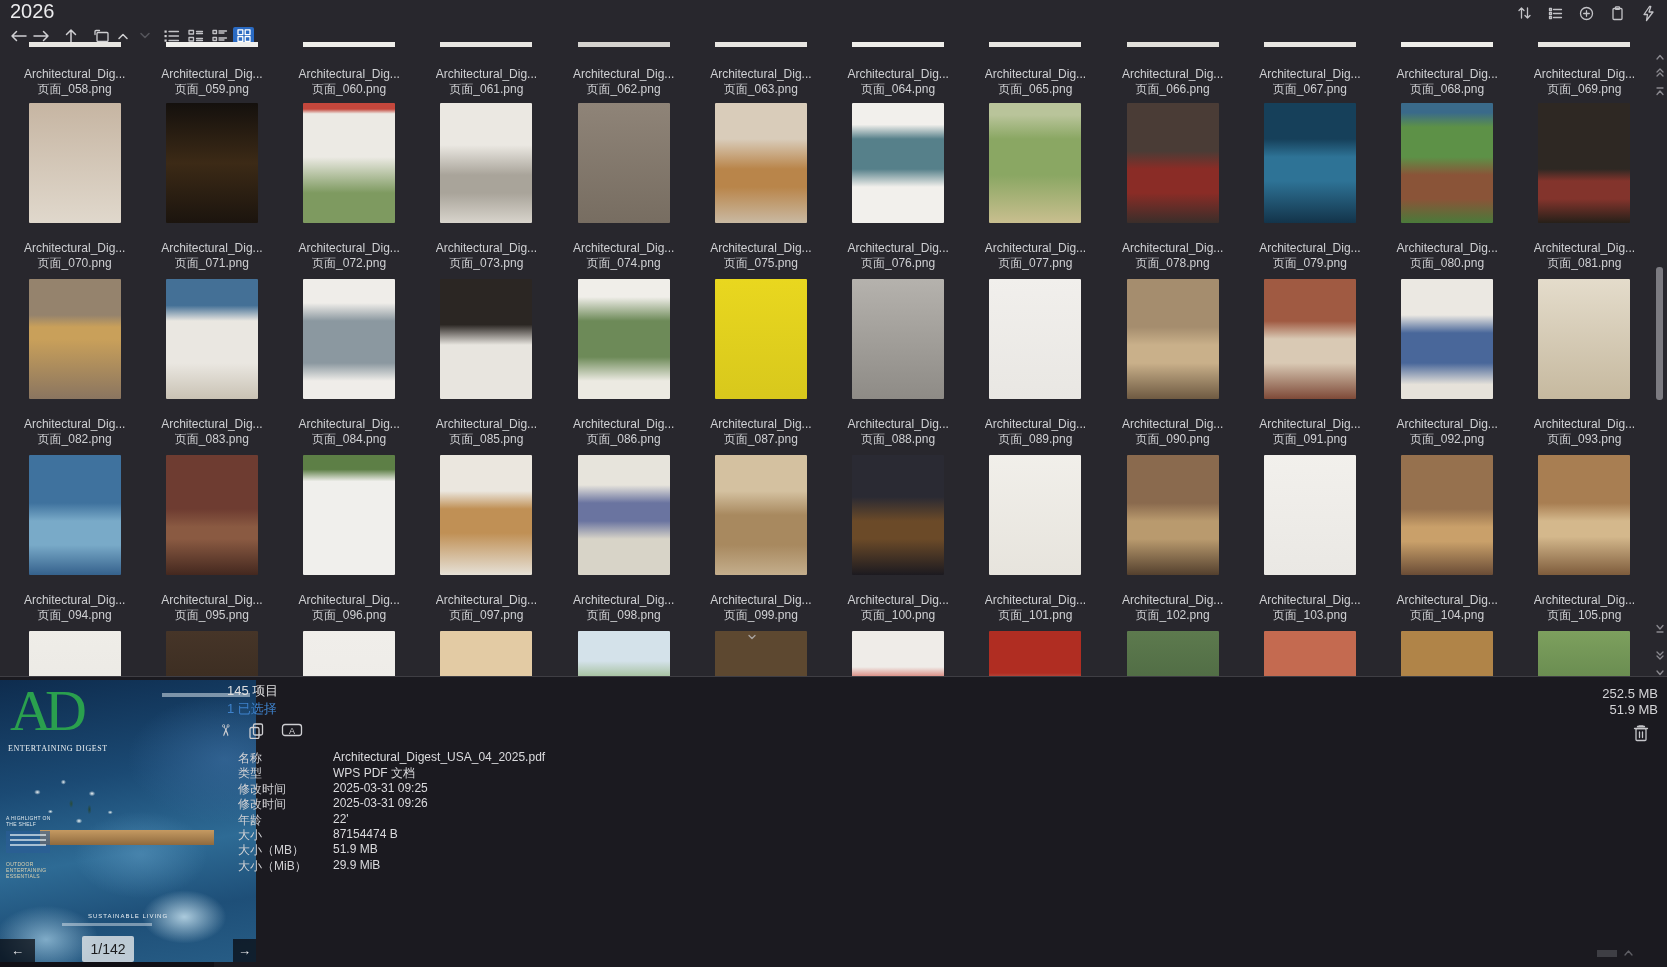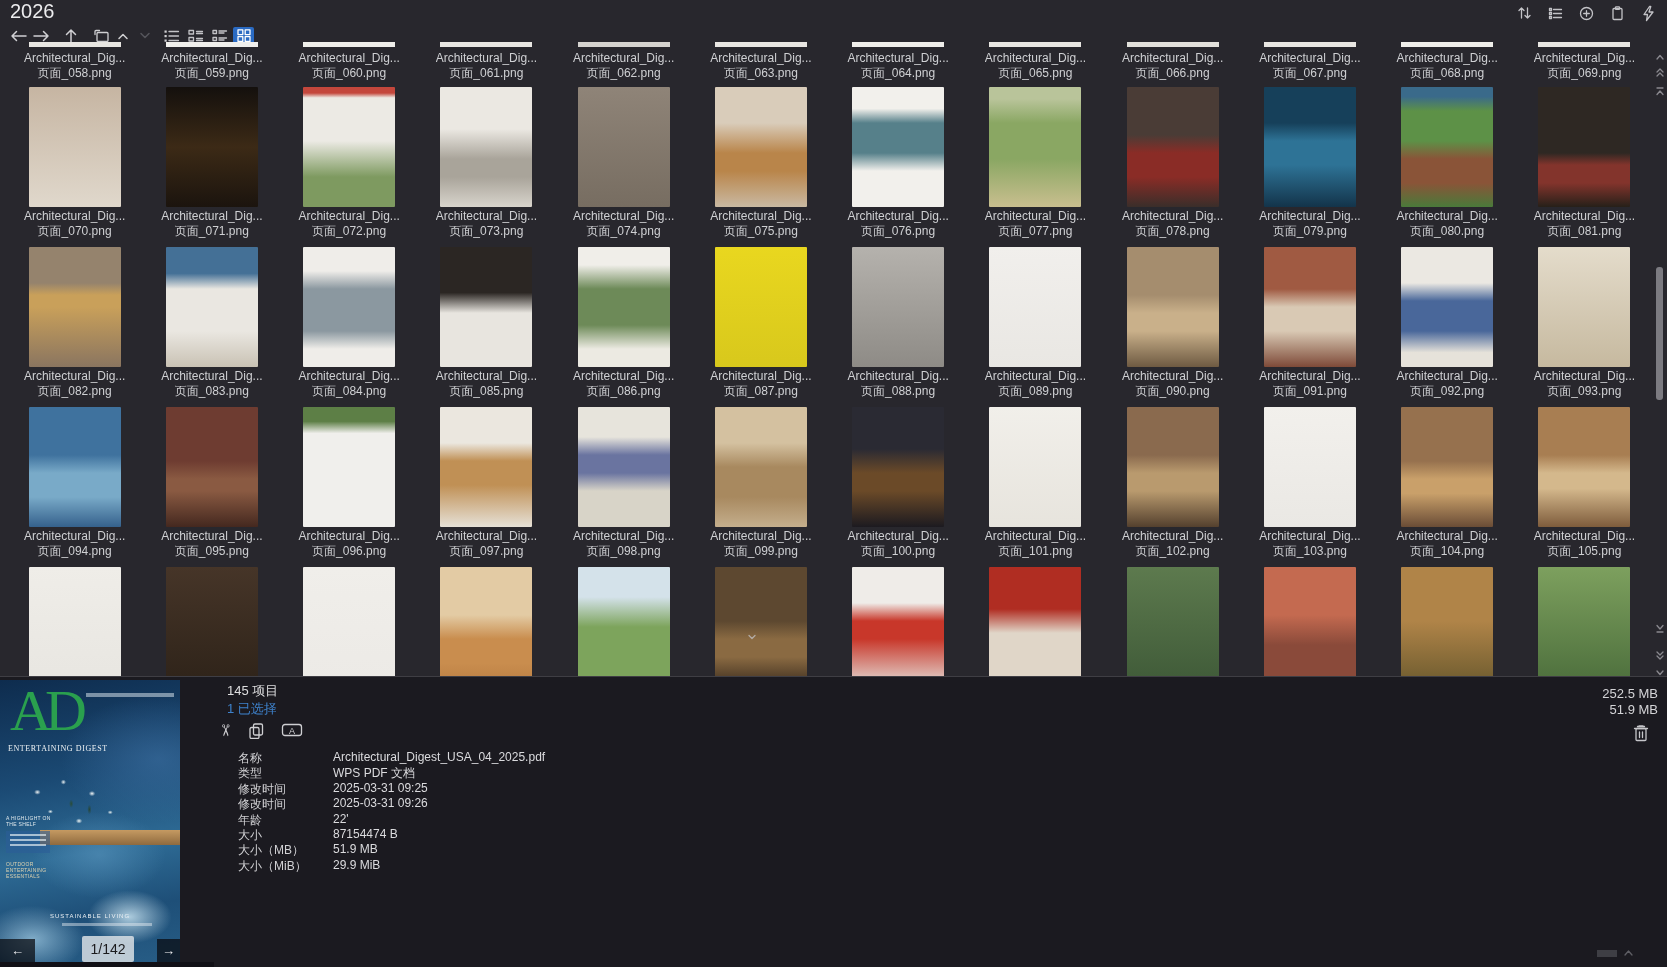--- a/index.html
+++ b/index.html
@@ -19,21 +19,21 @@
   .view-btn{width:21px;height:18px;display:flex;align-items:center;justify-content:center;margin-right:3px;}
   .view-btn.active{background:var(--accent);border-radius:2px;}
   .view-btn.active svg{stroke:#ffffff;}
   
   .grid-area{position:absolute;left:6px;top:42px;width:1647px;height:634px;overflow:hidden;}
   .g-row{display:grid;grid-template-columns:repeat(12,1fr);margin-bottom:8px;}
   .g-row.labels-only{margin-bottom:6px;}
   .g-cell{display:flex;flex-direction:column;align-items:center;cursor:default;}
   .sliver{width:92px;height:5px;margin-bottom:2px;}
   .thumb{width:92px;height:120px;border-radius:1px;}
-  .g-label{margin-top:2px;font-size:12px;line-height:15px;color:#cfd0d3;max-width:133px;
+  .g-label{margin-top:18px;font-size:12px;line-height:15px;color:#cfd0d3;max-width:133px;
            white-space:nowrap;overflow:hidden;text-align:center;}
   
   .scrollbar{position:absolute;right:0;top:42px;width:14px;height:632px;}
   .sb-thumb{position:absolute;left:3px;top:225px;width:7px;height:133px;background:#7c7b81;border-radius:3px;}
   .sb-ic{position:absolute;left:1px;width:12px;height:10px;}
   .sb-ic svg{stroke:#8a898f;}
   
   .grip{position:absolute;left:747px;top:633px;display:flex;align-items:center;gap:4px;opacity:.75;}
   .grip-dots{width:52px;height:9px;
     background:radial-gradient(circle 1px at 2px 2px,#b9b9bd 60%,transparent 61%);
@@ -49,21 +49,21 @@
   .details{position:absolute;left:238px;top:73px;}
   .d-row{display:flex;height:15.4px;font-size:12px;}
   .d-label{width:95px;color:#d2d2d5;}
   .d-value{color:#dbdbde;}
   .rsize{position:absolute;right:9px;font-size:13px;color:#d4d4d7;text-align:right;}
   .rs1{top:9px}.rs2{top:25px}
   .trash{position:absolute;left:1631px;top:46px;}
   .br-cluster{position:absolute;left:1597px;top:272px;display:flex;gap:6px;align-items:center;}
   .br-bar{width:20px;height:7px;background:#3e3e44;}
   
-  .preview{position:absolute;left:0;top:3px;width:180px;height:282px;overflow:hidden;background:#10304f;}
+  .preview{position:absolute;left:0;top:3px;width:256px;height:282px;overflow:hidden;background:#10304f;}
   .cov-bg{position:absolute;inset:0;background:
     radial-gradient(60px 38px at 72% 84%,rgba(196,224,238,.85),rgba(196,224,238,0) 70%),
     radial-gradient(75px 48px at 18% 92%,rgba(160,202,226,.75),rgba(160,202,226,0) 70%),
     radial-gradient(95px 62px at 55% 62%,rgba(92,152,192,.55),rgba(92,152,192,0) 70%),
     radial-gradient(130px 85px at 88% 28%,rgba(62,112,162,.6),rgba(62,112,162,0) 75%),
     linear-gradient(170deg,#0e2c4e 0%,#1b4a74 35%,#2e6b95 60%,#1e4f78 80%,#275d86 100%);}
   .cov-table{position:absolute;left:40px;top:150px;width:174px;height:15px;
     background:linear-gradient(#c59a62,#8f6a3e);}
   .cov-flowers{position:absolute;left:14px;top:92px;width:130px;height:72px;background:
     radial-gradient(5px 4px at 18% 28%,#eef2f2,transparent 65%),

